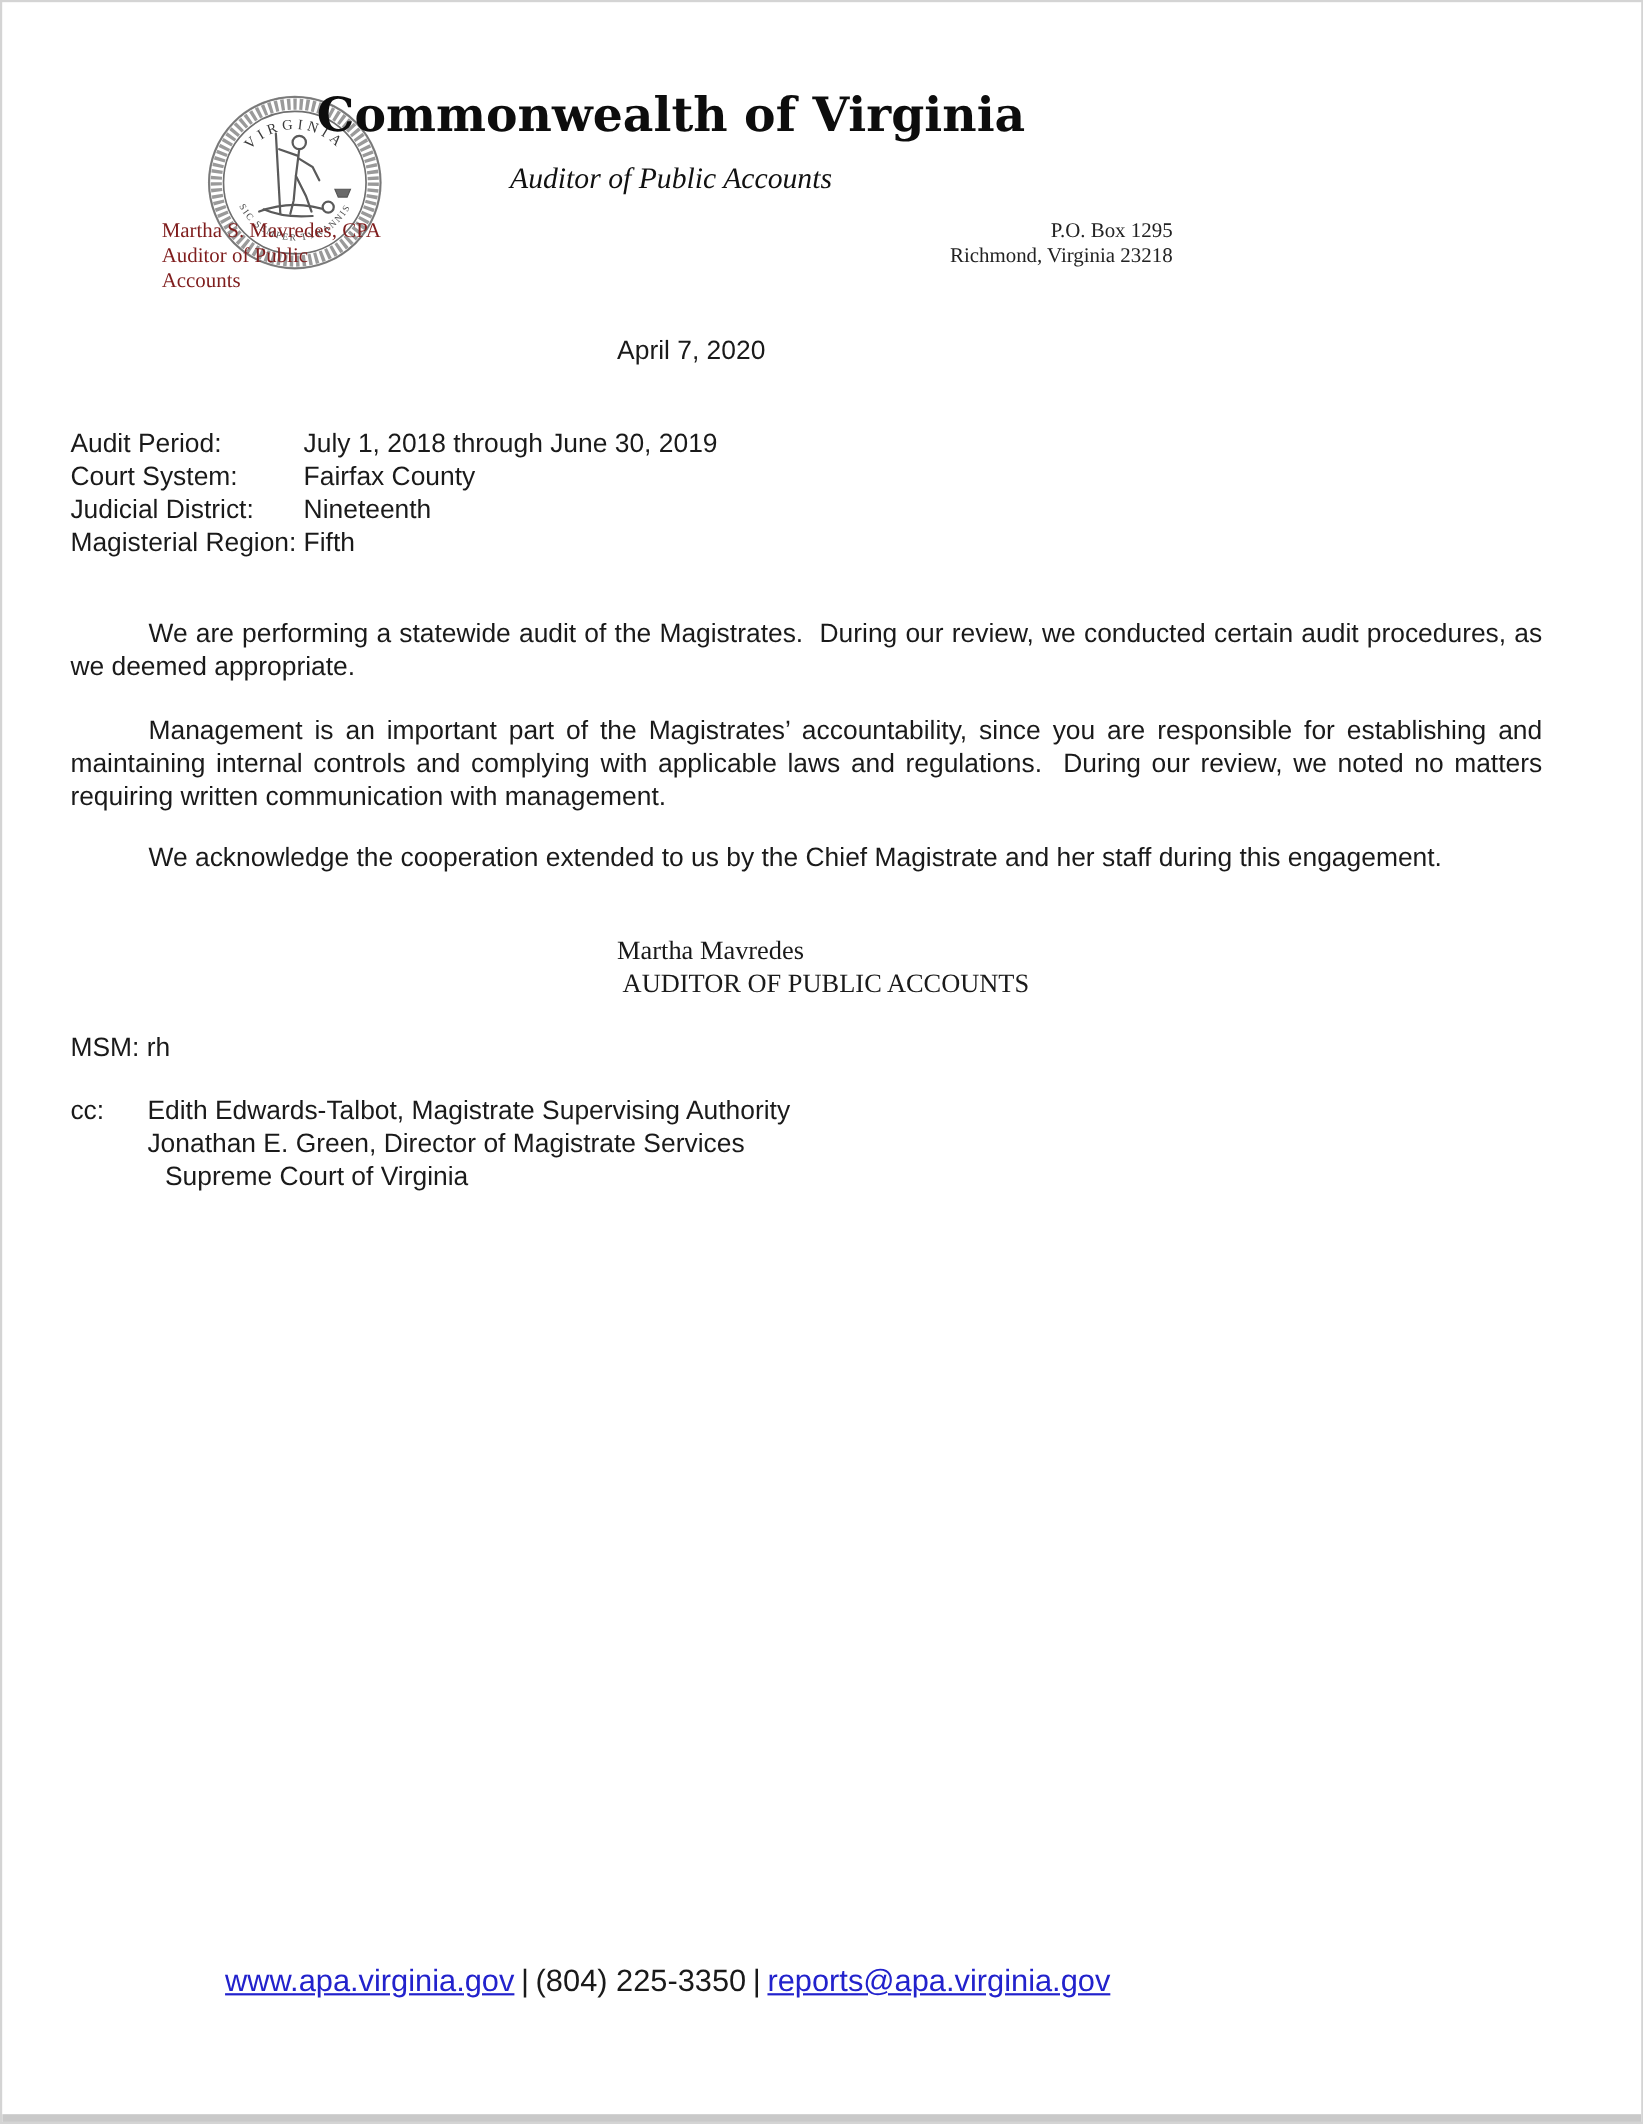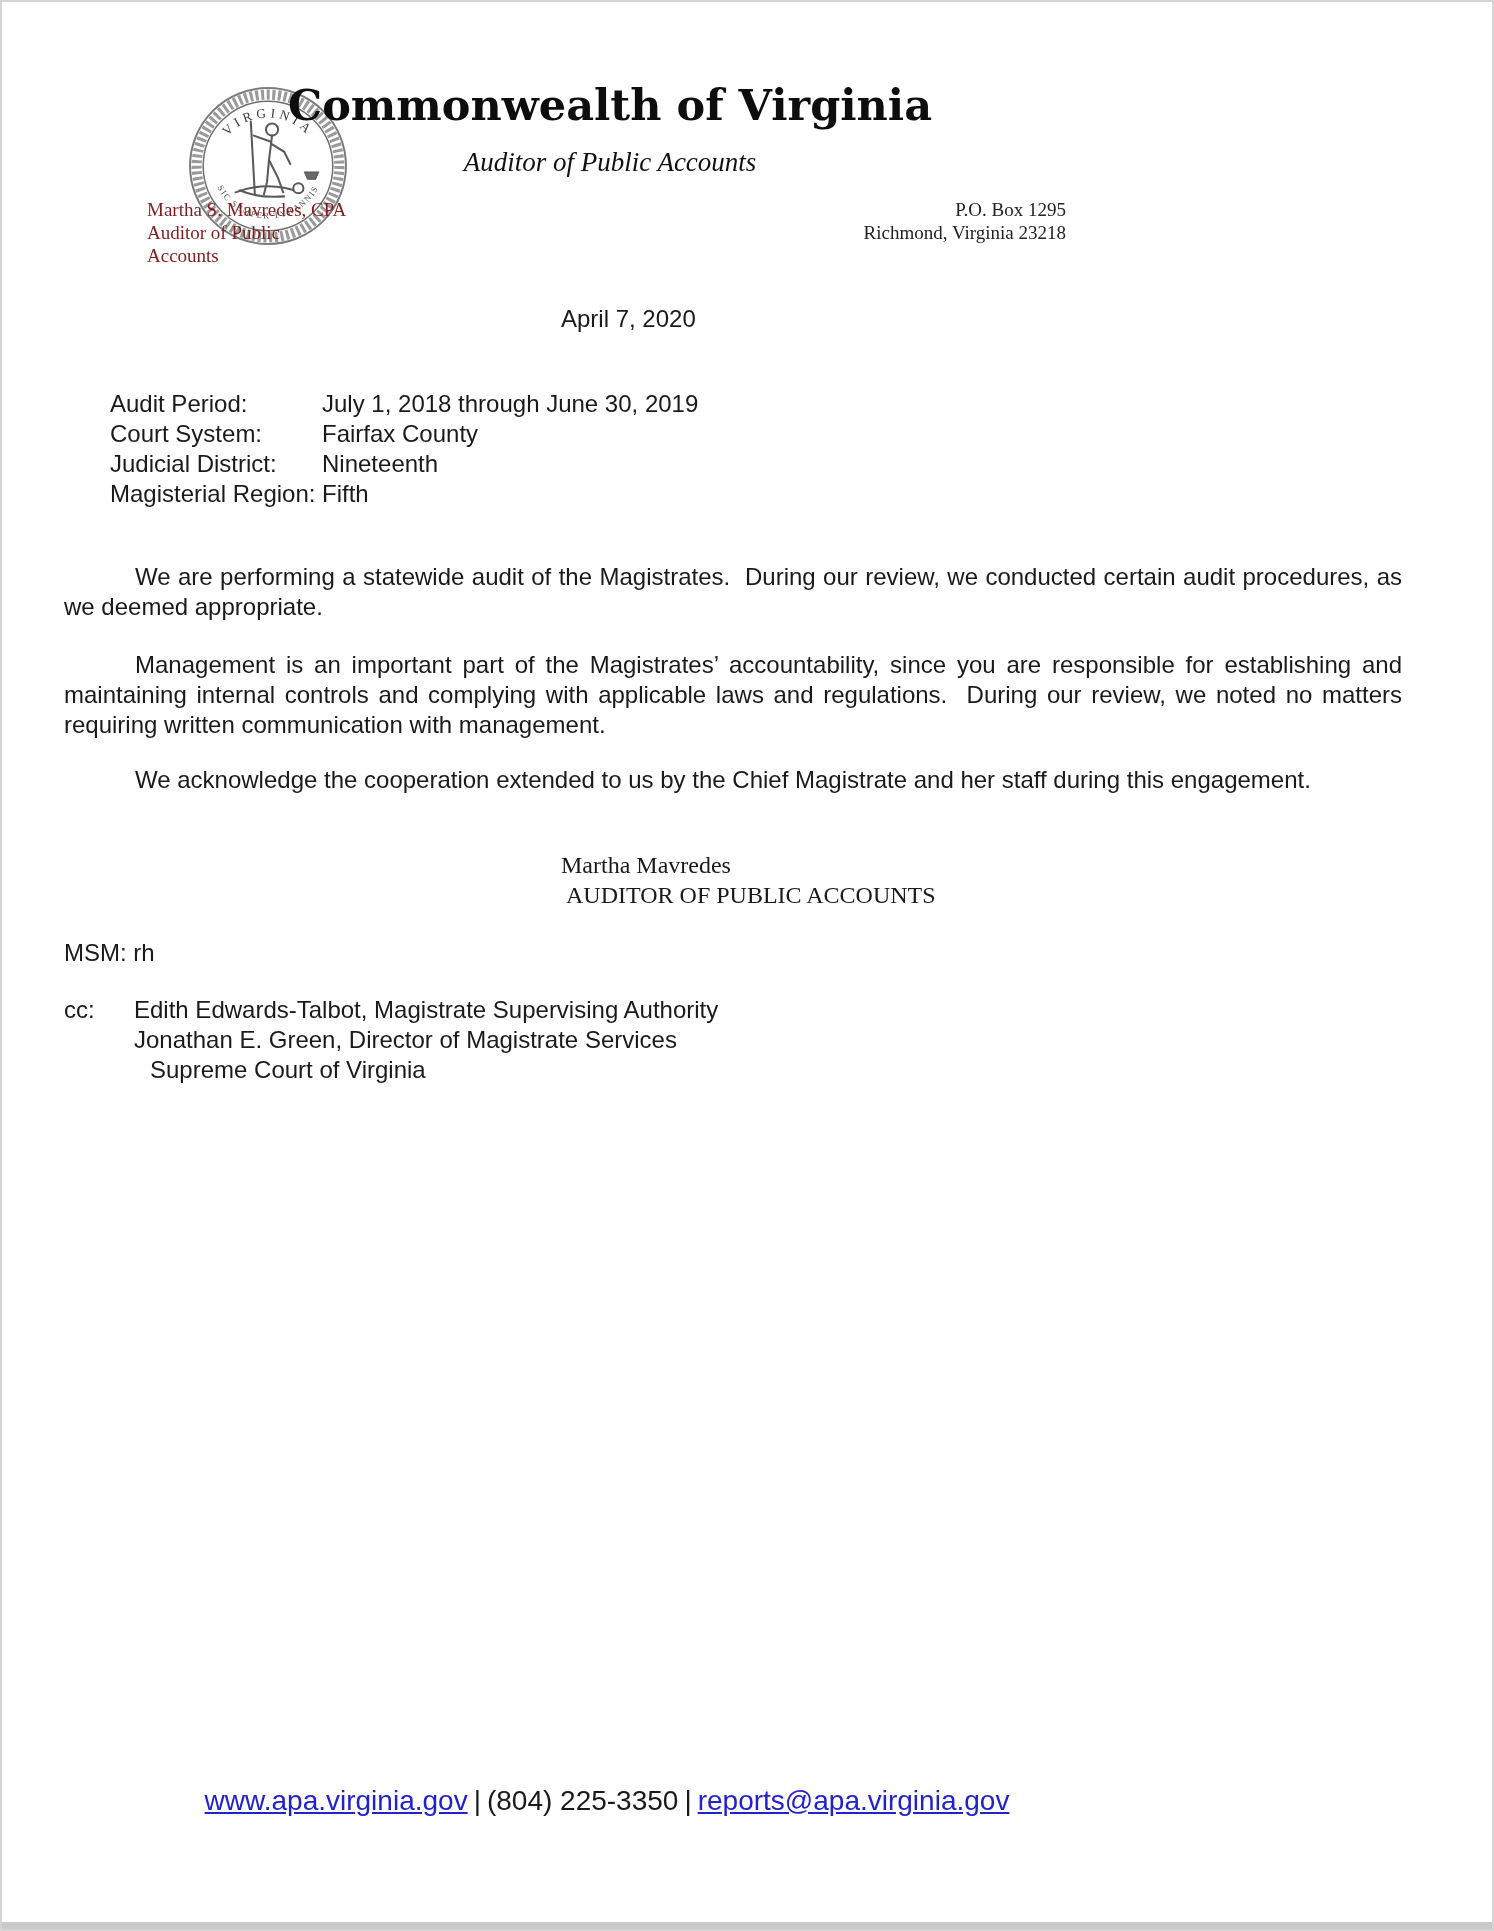--- a/index.html
+++ b/index.html
@@ -54,21 +54,21 @@
   }
 
   
   .content {
     padding: 0 90px 0 62px;
     font-size: 24px;
     line-height: 30px;
   }
   .date-line { margin-top: 57px; margin-left: 497px; }
   .recipient-block { margin-top: 56px; }
-  .details-block { margin-top: 55px; display: grid; grid-template-columns: 212px 1fr; row-gap: 0; margin-left: 46px; }
+  .details-block { margin-top: 55px; display: grid; grid-template-columns: 212px 1fr; row-gap: 0; }
   .para {
     text-align: justify;
     text-indent: 71px;
     white-space: pre-wrap;
   }
   .para.p1 { margin-top: 53px; }
   .para.p2 { margin-top: 28px; }
   .para.p3 { margin-top: 25px; }
   .signature-block { margin-top: 55px; margin-left: 497px; font-family: Liberation Serif, serif; }
   .signature-title { padding-left: 5px; }

